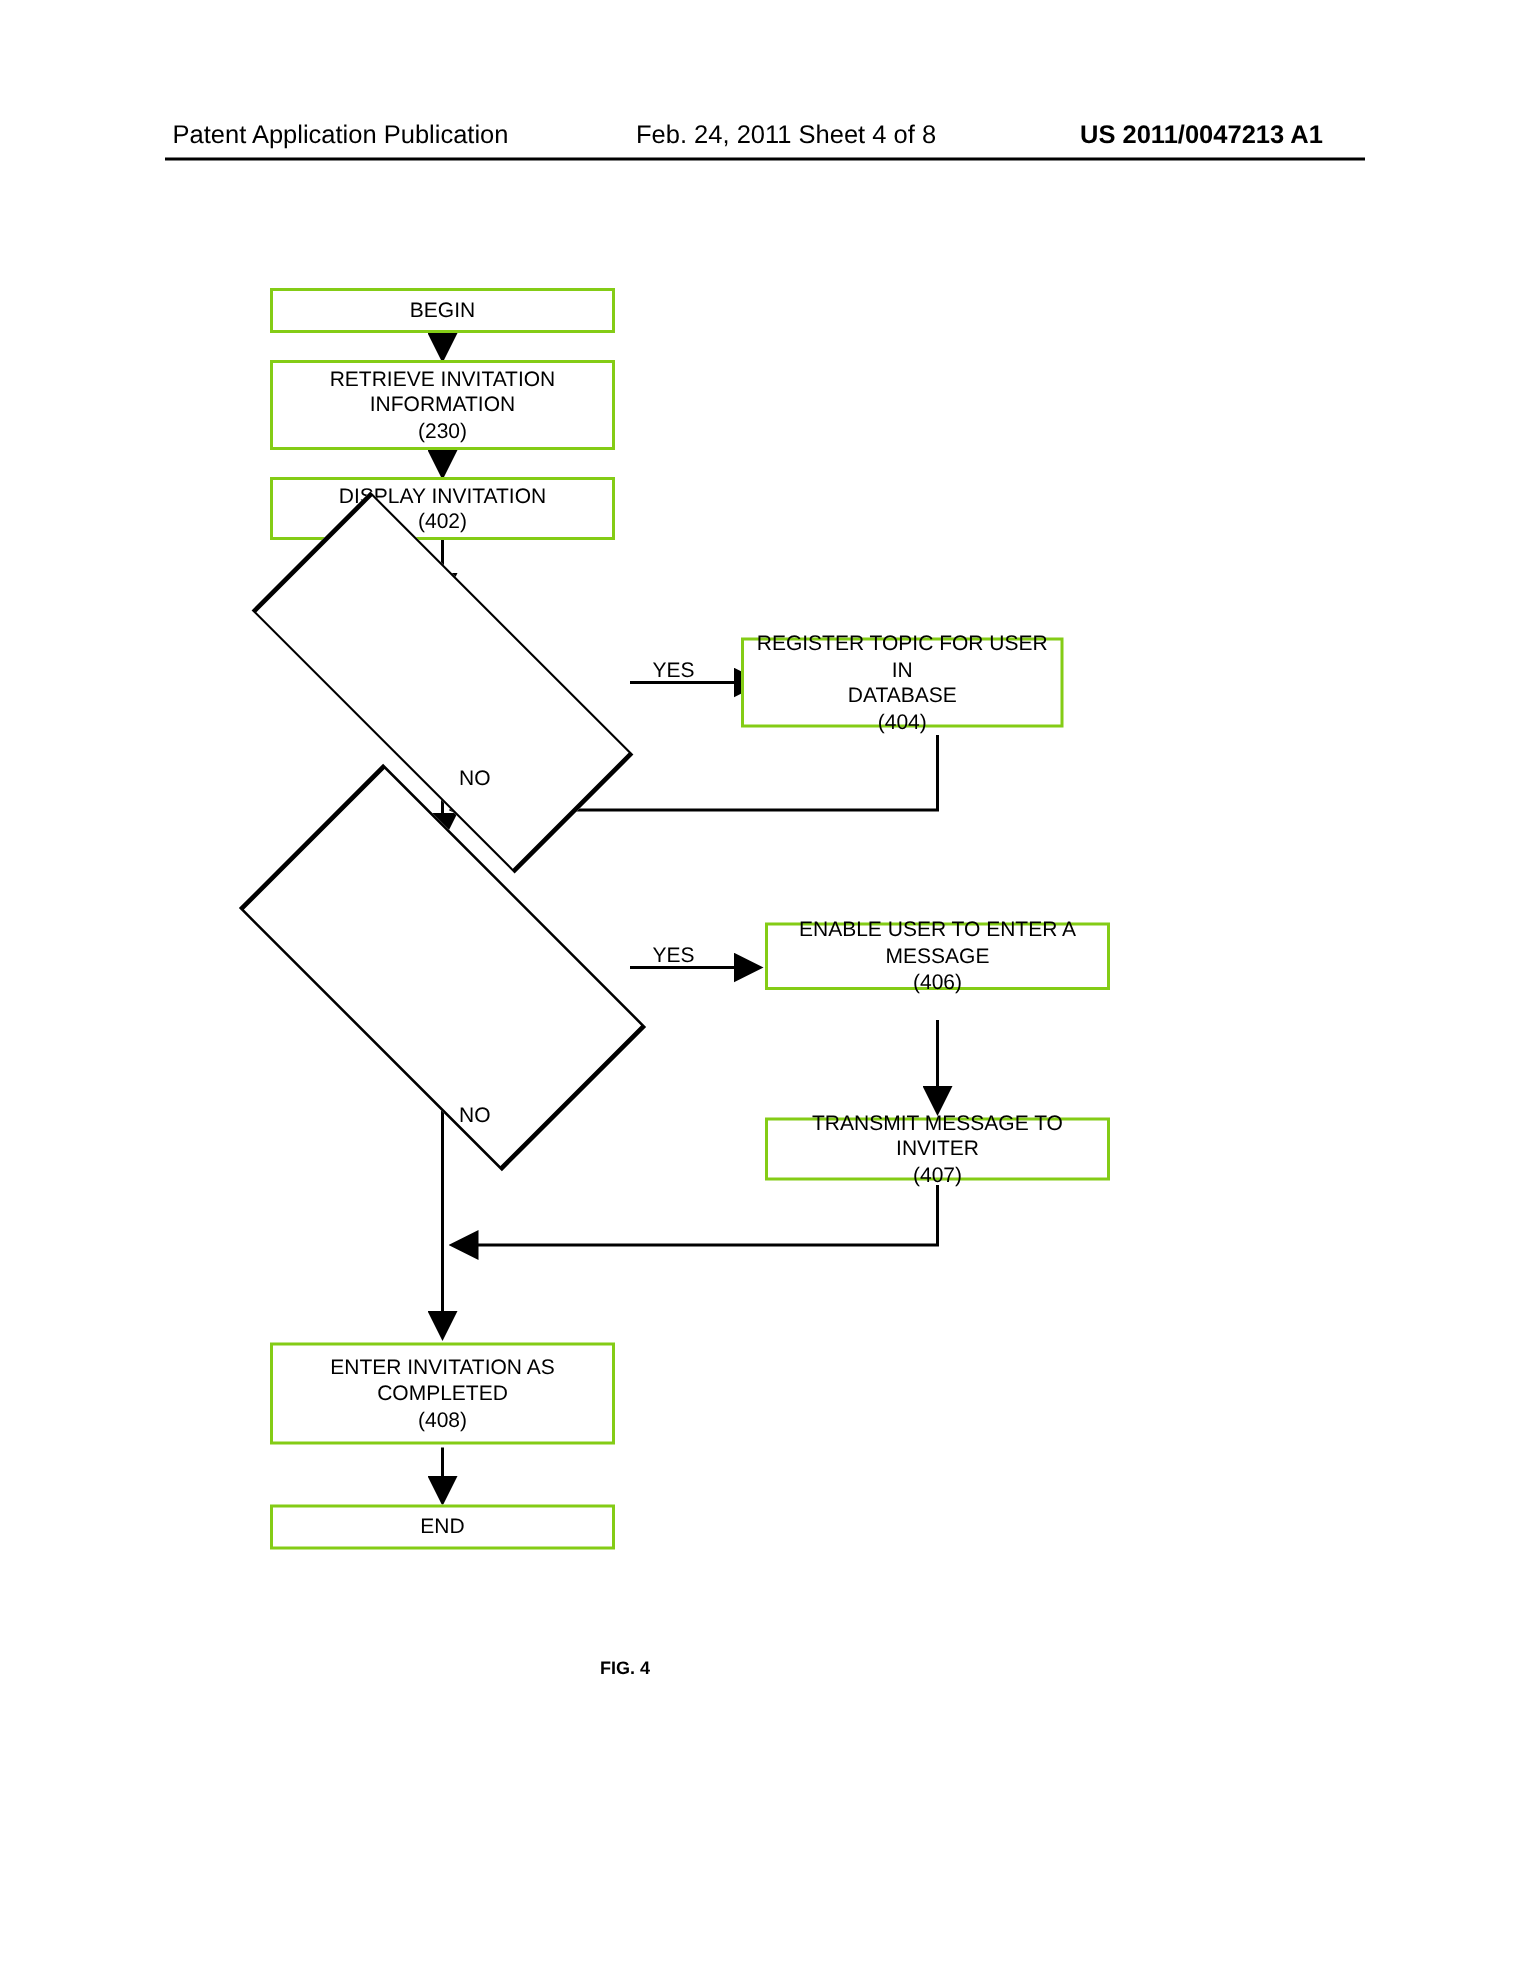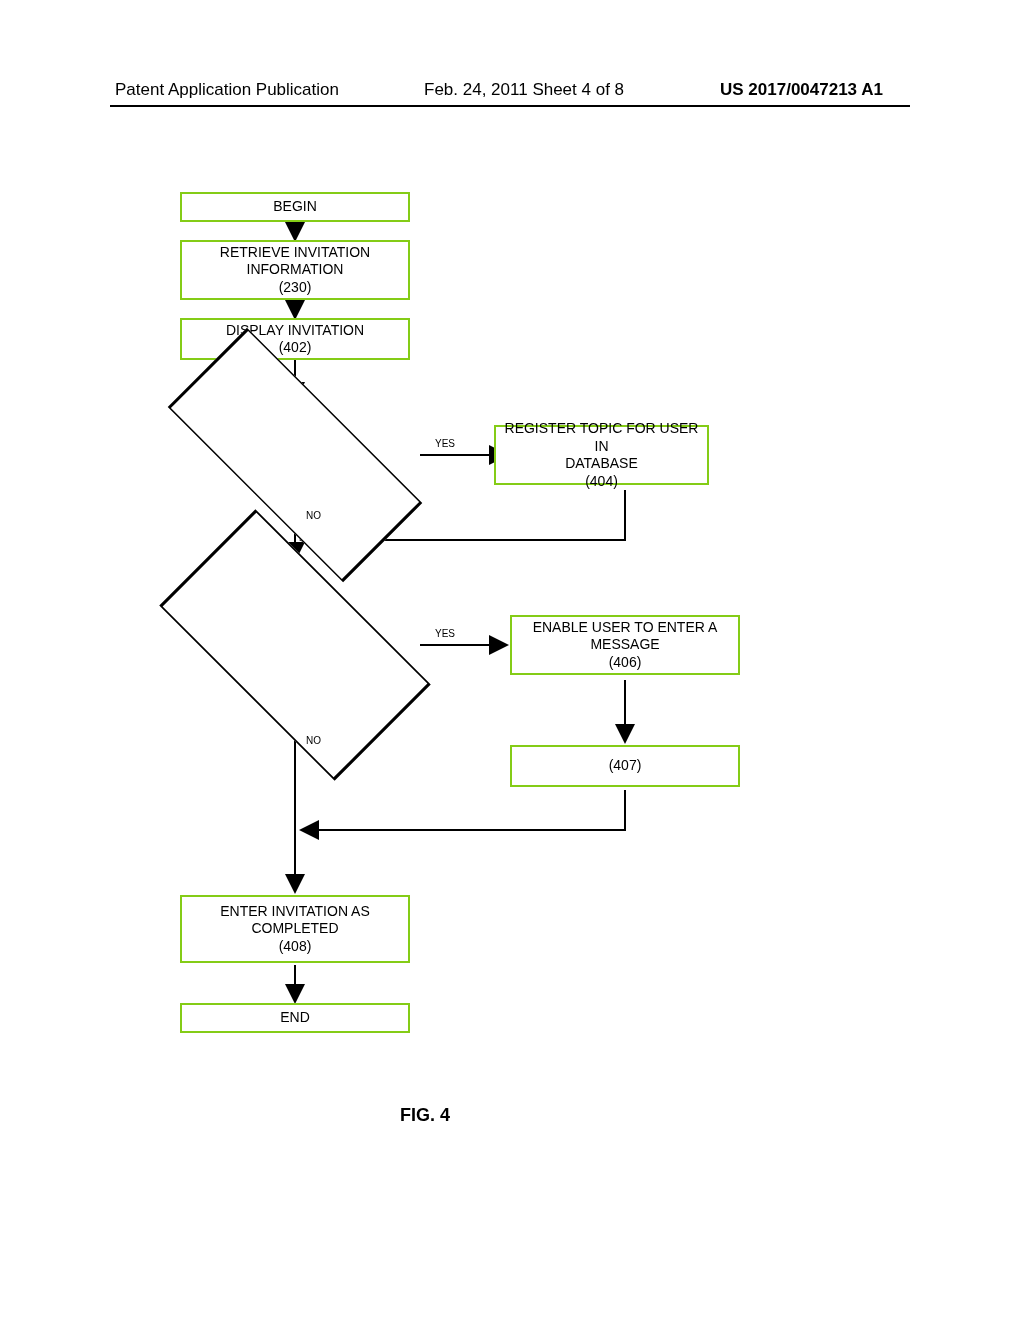--- a/index.html
+++ b/index.html
@@ -58,41 +58,41 @@
     width: 160px;
     text-align: center;
     font-size: 14px;
     line-height: 1.25;
     left: 50%;
     top: 50%;
     transform: translate(-50%, -50%);
   }
   .edge-label {
     position: absolute;
-    font-size: 10px;
+    font-size: 14px;
   }
   .fig-label {
     position: absolute;
-    font-size: 18px;
+    font-size: 12px;
     font-weight: bold;
   }
   svg.lines {
     position: absolute;
     left: 0; top: 0;
     width: 1024px; height: 1320px;
     pointer-events: none;
   }
 </style>
 </head>
 <body>
 
 <div class="header">
   <span style="left:115px">Patent Application Publication</span>
   <span style="left:424px">Feb. 24, 2011  Sheet 4 of 8</span>
-  <span style="left:720px;font-weight:bold">US 2017/0047213 A1</span>
+  <span style="left:720px;font-weight:bold">US 2011/0047213 A1</span>
 </div>
 <div class="hr-top"></div>
 
 <svg class="lines">
   <defs>
     <marker id="ah" markerWidth="10" markerHeight="10" refX="8" refY="5" orient="auto">
       <path d="M0,0 L10,5 L0,10 Z" fill="#000"></path>
     </marker>
   </defs>
 
@@ -145,27 +145,28 @@
 <div class="box" style="left:494px; top:425px; width:215px; height:60px">
   <div>REGISTER TOPIC FOR USER IN</div>
   <div>DATABASE</div>
   <div>(404)</div>
 </div>
 
 <div class="diamond-wrap" style="left:215px; top:565px; width:160px; height:160px">
   <div class="diamond" style="transform: rotate(45deg) scaleX(1.55) scaleY(0.85);"></div>
 </div>
 
-<div class="box" style="left:510px; top:615px; width:230px; height:60px">
+<div class="box" style="left:510px; top:615px; width:230px; height:45px">
   <div>ENABLE USER TO ENTER A</div>
   <div>MESSAGE</div>
   <div>(406)</div>
 </div>
 
 <div class="box" style="left:510px; top:745px; width:230px; height:42px">
+  <div>TRANSMIT MESSAGE TO INVITER</div>
   <div>(407)</div>
 </div>
 
 <div class="box" style="left:180px; top:895px; width:230px; height:68px">
   <div>ENTER INVITATION AS</div>
   <div>COMPLETED</div>
   <div>(408)</div>
 </div>
 
 <div class="box" style="left:180px; top:1003px; width:230px; height:30px">

